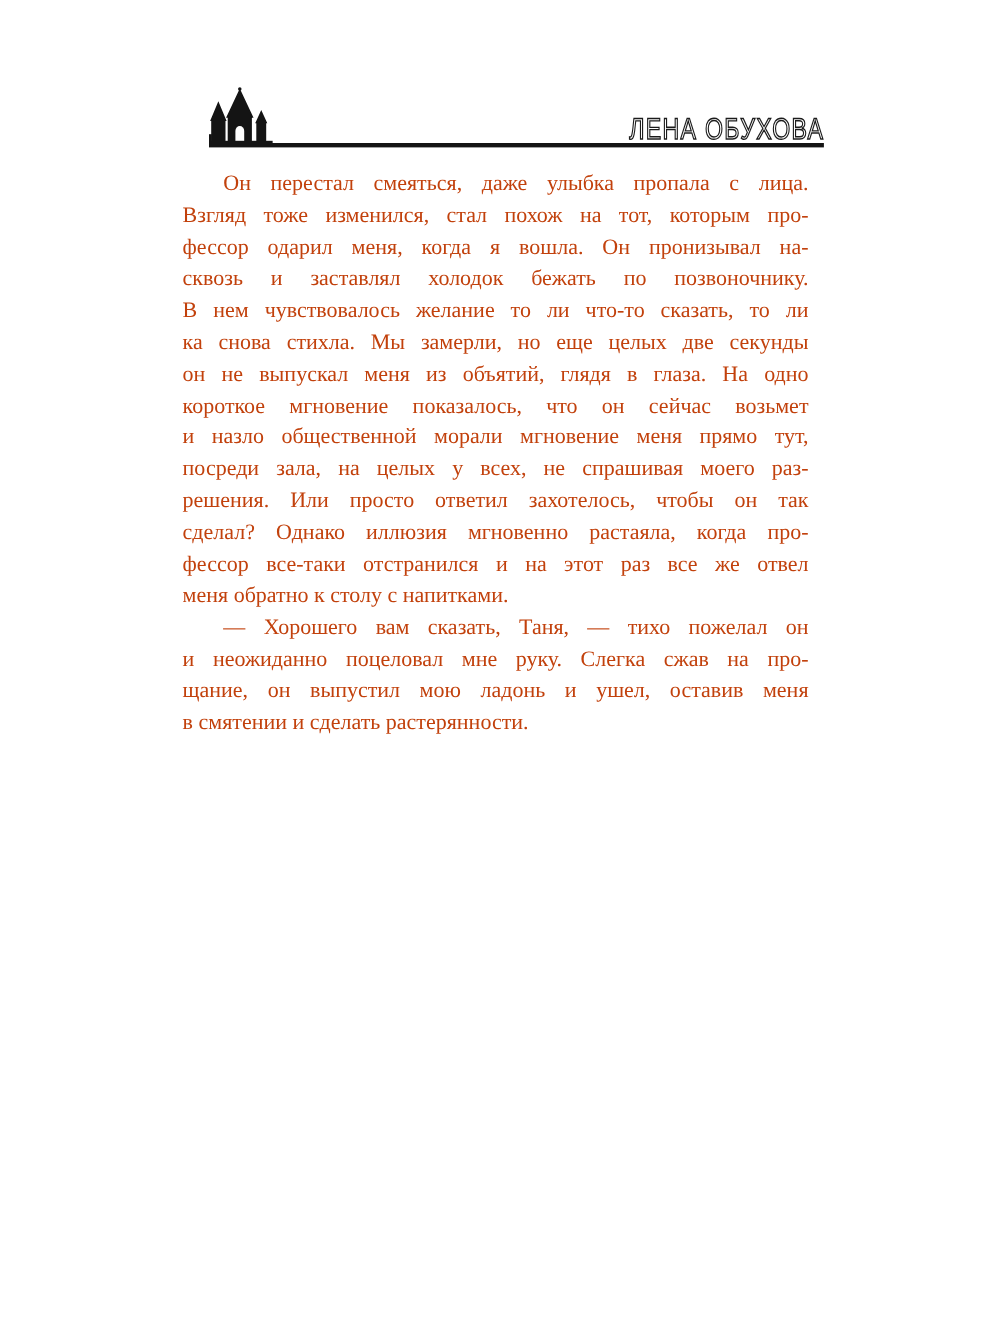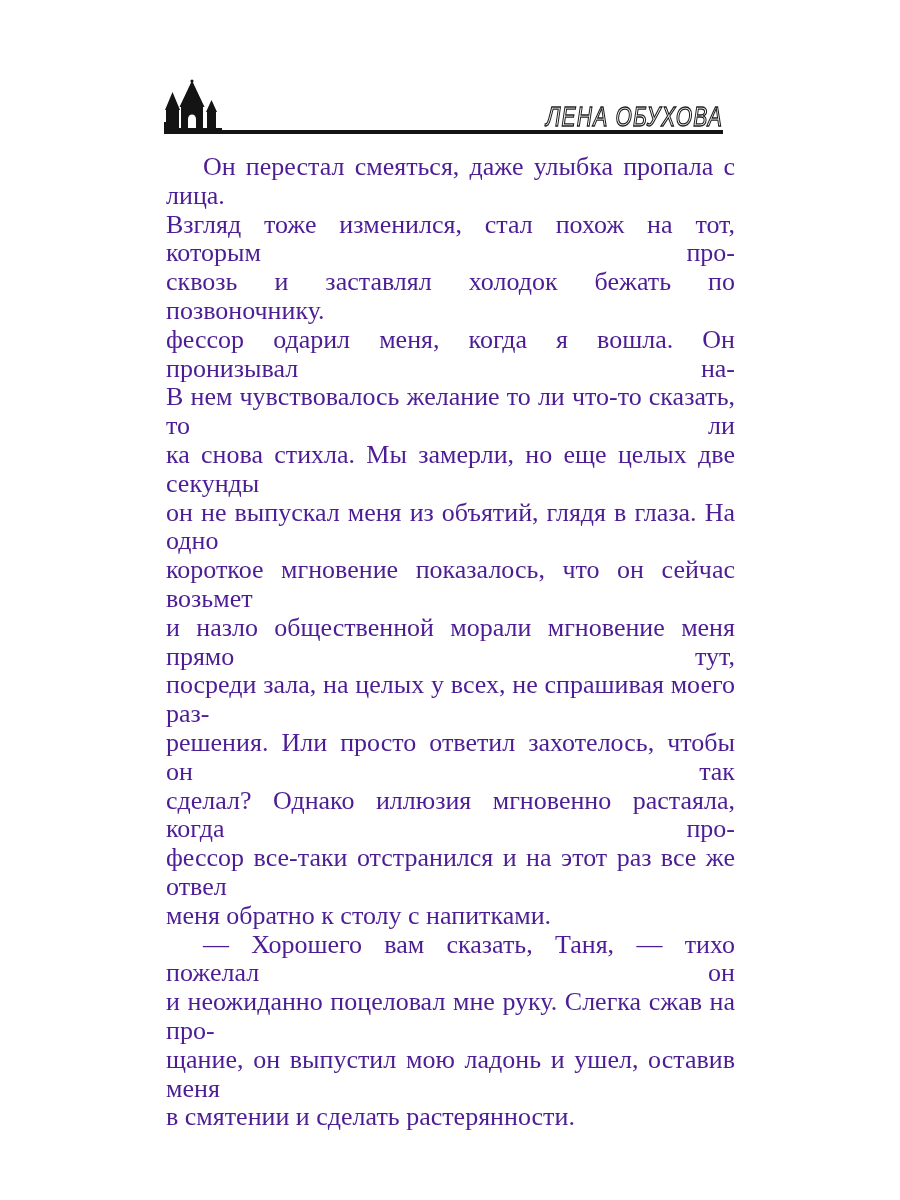--- a/index.html
+++ b/index.html
@@ -7,25 +7,24 @@
     position: relative;
     width: 900px;
     height: 1200px;
     background: #ffffff;
     overflow: hidden;
   }
 
   
   .page-header {
     position: absolute;
-    left: 164px;
+    left: 190px;
     top: 82px;
     width: 559px;
     height: 52px;
-    font-style: italic;
   }
   .header-rule {
     position: absolute;
     left: 0;
     right: 0;
     bottom: 0;
     height: 4px;
     background: #141414;
   }
   .logo {
@@ -52,23 +51,23 @@
     transform-origin: 100% 100%;
   }
 
   
   .body-text {
     position: absolute;
     left: 166px;
     top: 153px;
     width: 569px;
     font-family: "Liberation Serif", serif;
-    font-size: 26px;
+    font-size: 20px;
     line-height: 28.8px;
-    color: #4c1d95;
+    color: #c2410c;
   }
   .line {
     text-align: justify;
     text-align-last: justify;
   }
   .line.first { text-indent: 37px; }
   .line.last  { text-align-last: left; }
 </style>
 </head>
 <body>
@@ -96,22 +95,22 @@
         <rect x="0" y="49" width="58" height="3" fill="#141414"></rect>
       </svg>
     </span>
 
     <span class="author">ЛЕНА ОБУХОВА</span>
   </header>
 
   <main class="body-text">
       <div class="line first">Он перестал смеяться, даже улыбка пропала с лица.</div>
       <div class="line">Взгляд тоже изменился, стал похож на тот, которым про-</div>
+      <div class="line">фессор одарил меня, когда я вошла. Он пронизывал на-</div>
       <div class="line">сквозь и заставлял холодок бежать по позвоночнику.</div>
-      <div class="line">фессор одарил меня, когда я вошла. Он пронизывал на-</div>
       <div class="line">В нем чувствовалось желание то ли что-то сказать, то ли</div>
       <div class="line">ка снова стихла. Мы замерли, но еще целых две секунды</div>
       <div class="line">он не выпускал меня из объятий, глядя в глаза. На одно</div>
       <div class="line">короткое мгновение показалось, что он сейчас возьмет</div>
       <div class="line">и назло общественной морали мгновение меня прямо тут,</div>
       <div class="line">посреди зала, на целых у всех, не спрашивая моего раз-</div>
       <div class="line">решения. Или просто ответил захотелось, чтобы он так</div>
       <div class="line">сделал? Однако иллюзия мгновенно растаяла, когда про-</div>
       <div class="line">фессор все-таки отстранился и на этот раз все же отвел</div>
       <div class="line last">меня обратно к столу с напитками.</div>

